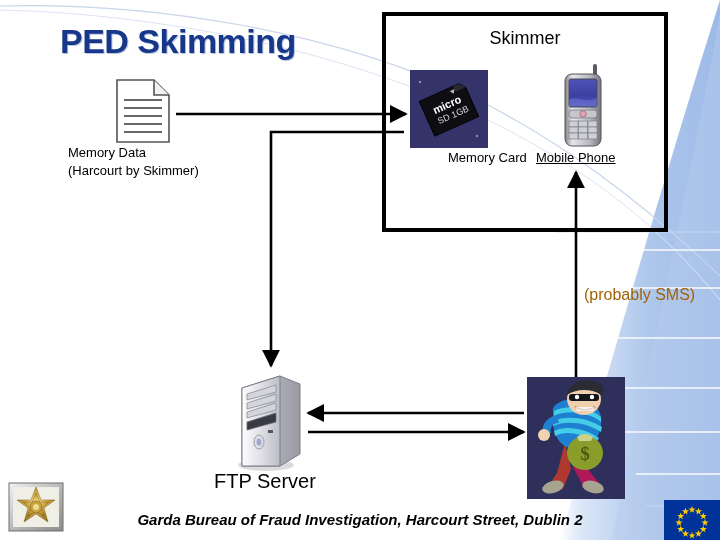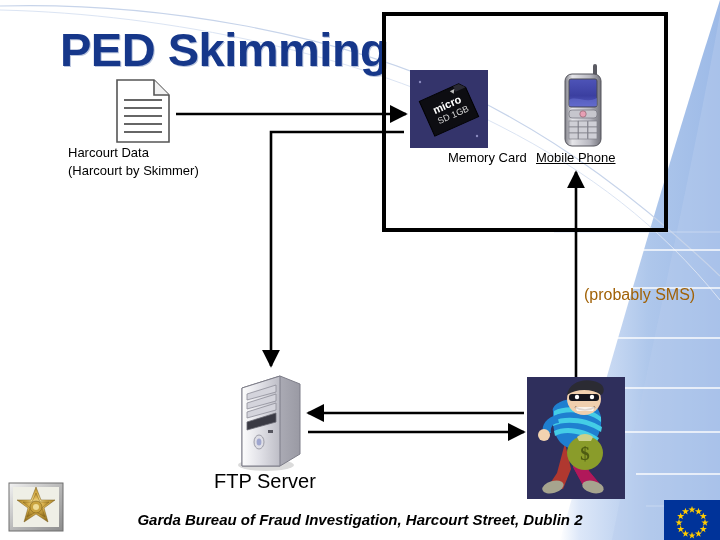--- a/index.html
+++ b/index.html
@@ -15,21 +15,21 @@
     font-family: "Liberation Sans", sans-serif;
   }
   
   .bg-layer { position: absolute; inset: 0; pointer-events: none; }
   .bg-svg { position: absolute; left: 0; top: 0; width: 720px; height: 540px; }
 
   
   #title {
     position: absolute;
     left: 60px; top: 22px;
-    font-size: 47px;
+    font-size: 34px;
     font-weight: bold;
     color: #16378a;
     letter-spacing: -0.5px;
     white-space: nowrap;
     text-shadow: 1px 1px 0 #b9c4dd;
   }
 
   
   #skimmer-box {
     position: absolute;
@@ -150,35 +150,36 @@
 
       <line x1="576" y1="390" x2="576" y2="172" marker-end="url(#arrowEnd)"></line>
 
       <line x1="524" y1="413" x2="308" y2="413" marker-end="url(#arrowEnd)"></line>
 
       <line x1="308" y1="432" x2="524" y2="432" marker-end="url(#arrowEnd)"></line>
     </g>
   </svg>
 
   <div id="skimmer-box"></div>
+  <div id="skimmer-label">Skimmer</div>
 
   <div class="icon-box" style="left:114px; top:78px; width:58px; height:66px;">
     <svg viewBox="0 0 58 66" width="58" height="66" xmlns="http://www.w3.org/2000/svg">
       <path d="M 3 2 L 40 2 L 55 17 L 55 64 L 3 64 Z" fill="#ffffff" stroke="#555555" stroke-width="1.6"></path>
       <path d="M 40 2 L 40 17 L 55 17" fill="#f2f2f2" stroke="#555555" stroke-width="1.6"></path>
       <g stroke="#333333" stroke-width="1.4">
         <line x1="10" y1="22" x2="48" y2="22"></line>
         <line x1="10" y1="30" x2="48" y2="30"></line>
         <line x1="10" y1="38" x2="48" y2="38"></line>
         <line x1="10" y1="46" x2="48" y2="46"></line>
         <line x1="10" y1="54" x2="48" y2="54"></line>
       </g>
     </svg>
   </div>
-  <div class="caption" style="left:68px; top:145px;">Harcourt Data</div>
+  <div class="caption" style="left:68px; top:145px;">Memory Data</div>
   <div class="caption" style="left:68px; top:163px;">(Harcourt by Skimmer)</div>
 
   <div class="icon-box" style="left:410px; top:70px; width:78px; height:78px;">
     <svg viewBox="0 0 78 78" width="78" height="78" xmlns="http://www.w3.org/2000/svg">
       <rect x="0" y="0" width="78" height="78" fill="#34346b"></rect>
       <g transform="rotate(-24 39 39)">
         <path d="M 15 20 L 58 20 L 63 26 L 63 58 L 15 58 Z" fill="#0d0d12" stroke="#000000" stroke-width="1"></path>
         <path d="M 52 20 L 58 20 L 63 26 L 52 26 Z" fill="#2a2a33"></path>
         <text x="24" y="38" font-family="Liberation Sans, sans-serif" font-size="11" font-weight="bold" fill="#ffffff">micro</text>
         <text x="24" y="49" font-family="Liberation Sans, sans-serif" font-size="9" fill="#d8d8d8">SD 1GB</text>

